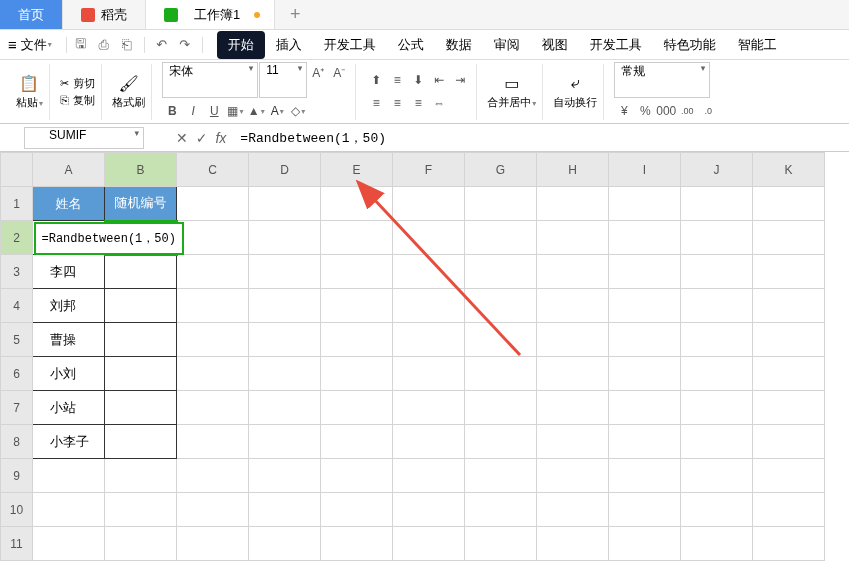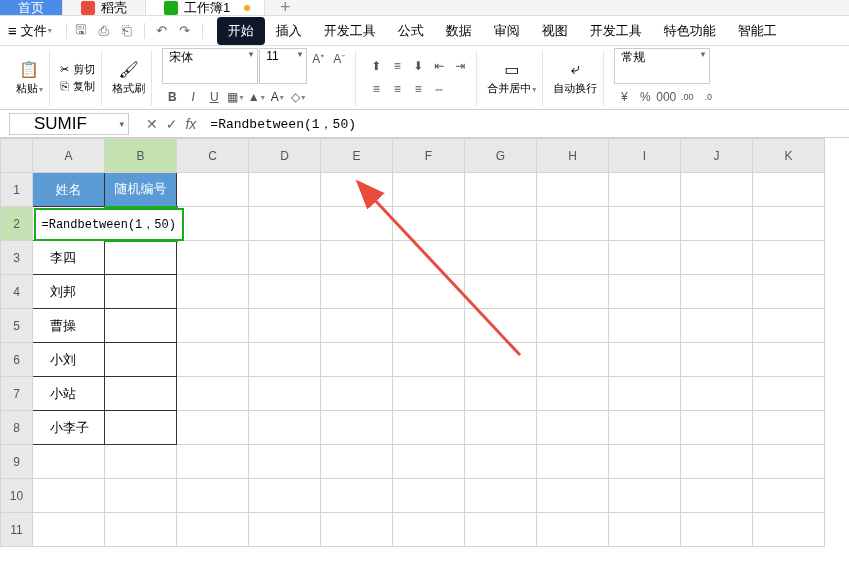--- a/index.html
+++ b/index.html
@@ -1,19 +1,19 @@
 <!DOCTYPE html>
 <html><head>
 <meta charset="utf-8">
 <style>
 * { box-sizing: border-box; margin: 0; padding: 0; }
 body { font-family: "Microsoft YaHei", Arial, sans-serif; font-size: 12px; background: #fff; width: 849px; height: 571px; overflow: hidden; position: relative; }
 
 
-.window-tabs { height: 16px; background: #f5f5f5; display: flex; border-bottom: 1px solid #ddd; }
+.window-tabs { height: 30px; background: #f5f5f5; display: flex; border-bottom: 1px solid #ddd; }
 .win-tab { padding: 0 18px; display: flex; align-items: center; font-size: 13px; border-right: 1px solid #e0e0e0; cursor: pointer; position: relative; }
 .win-tab.active { background: #4a8de8; color: #fff; }
 .win-tab.white { background: #fff; }
 .tab-icon { width: 14px; height: 14px; margin-right: 6px; }
 .icon-red { background: #e84c3d; border-radius: 2px; }
 .icon-green { background: #1aad19; border-radius: 2px; }
 .dot-mod { position: absolute; right: 14px; width: 6px; height: 6px; border-radius: 50%; background: #f6a623; }
 .win-add { width: 40px; display: flex; align-items: center; justify-content: center; font-size: 18px; color: #888; cursor: pointer; }
 
 
@@ -34,21 +34,21 @@
 .rbtn-row { display: flex; align-items: center; gap: 4px; font-size: 11px; cursor: pointer; }
 .select-box { height: 36px; border: 1px solid #ccc; padding: 0 18px 0 6px; font-size: 12px; display: flex; align-items: flex-start; position: relative; background: #fff; cursor: pointer; }
 .select-box::after { content: '▾'; position: absolute; right: 4px; font-size: 9px; color: #666; }
 .font-controls { display: flex; gap: 3px; flex-direction: column; }
 .btn-row { display: flex; gap: 1px; }
 .sqbtn { width: 20px; height: 20px; border: 1px solid transparent; display: flex; align-items: center; justify-content: center; font-size: 12px; cursor: pointer; color: #555; }
 .caret { font-size: 8px; color: #888; margin-left: 1px; }
 
 
 .formula-bar { height: 28px; display: flex; align-items: center; border-bottom: 1px solid #ccc; background: #fff; }
-.name-box { width: 120px; height: 22px; border: 1px solid #ccc; margin: 0 9px; padding: 0 6px; display: flex; align-items: center; font-size: 17px; background: #fff; position: relative; }
+.name-box { width: 120px; height: 22px; border: 1px solid #ccc; margin: 0 24px; padding: 0 6px; display: flex; font-size: 12px; background: #fff; position: relative; }
 .name-box::after { content: '▾'; position: absolute; right: 4px; font-size: 9px; color: #666; }
 .fb-btns { display: flex; gap: 8px; padding: 0 8px; }
 .fb-btn { cursor: pointer; font-size: 14px; color: #666; }
 .fx { font-style: italic; }
 .formula-input { flex: 1; height: 22px; border: none; padding: 0 6px; font-size: 13px; font-family: "Courier New", monospace; outline: none; }
 
 
 .sheet { position: relative; background: #fff; }
 .grid { border-collapse: collapse; }
 .grid th, .grid td { border: 1px solid #d4d4d4; height: 34px; text-align: center; font-weight: normal; }
@@ -74,21 +74,21 @@
 <body>
 
 <div class="window-tabs">
   <div class="win-tab active">
     <span>首页</span>
   </div>
   <div class="win-tab">
     <span class="tab-icon icon-red"></span>
     <span>稻壳</span>
   </div>
-  <div class="win-tab white" style="padding-right:34px;">
+  <div class="win-tab white" style="padding-right:34px;gap:10px;">
     <span class="tab-icon icon-green"></span>
     <span>工作簿1</span>
     <span class="dot-mod"></span>
   </div>
   <div class="win-add">
     <span>+</span>
   </div>
 </div>
 
 <div class="menu-bar">

